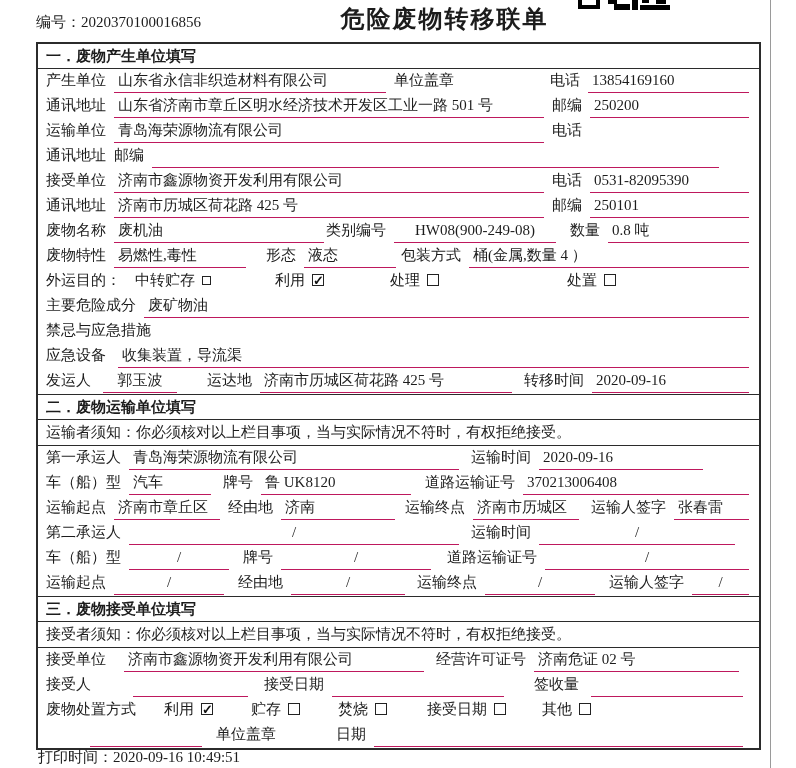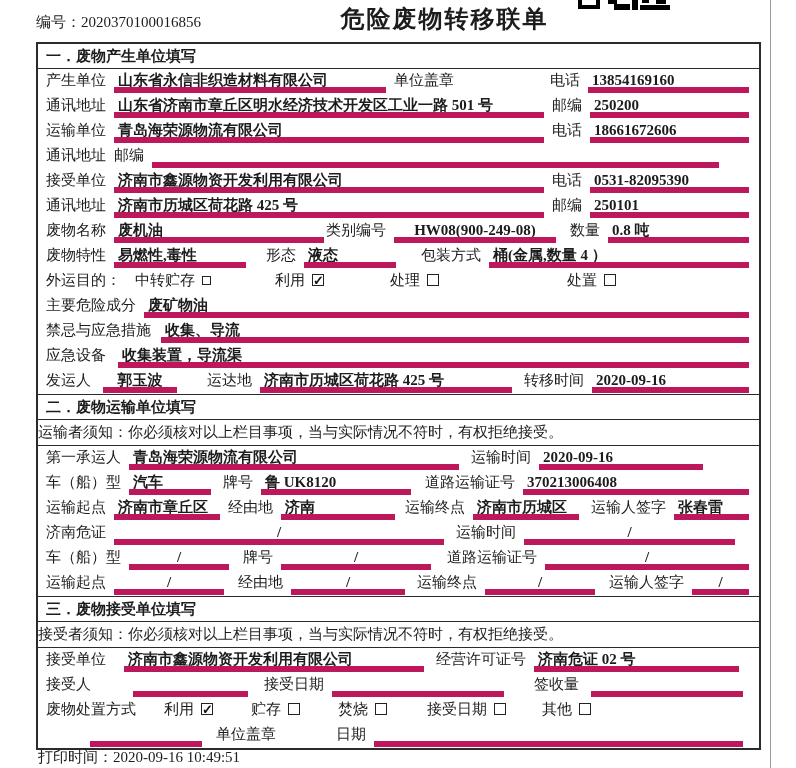--- a/index.html
+++ b/index.html
@@ -27,24 +27,24 @@
 
   
   .form { position:absolute; left:36px; top:42px; width:725px; border:2px solid #2b2b2b; background:#fff; }
   .sec { border-top:1.5px solid #2b2b2b; }
   .sec:first-child { border-top:none; }
   .sec-h {
     height:25px; line-height:24px; padding-left:8px; font-weight:bold; font-size:15px;
     border-bottom:1.5px solid #2b2b2b;
     font-family:"Liberation Sans","DejaVu Sans",sans-serif;
   }
-  .notice { height:26px; line-height:25px; padding-left:0; border-bottom:1.5px solid #2b2b2b; }
+  .notice { height:26px; line-height:25px; padding-left:8px; border-bottom:1.5px solid #2b2b2b; }
   .row { display:flex; height:25px; line-height:23px; padding:0 10px 0 8px; white-space:nowrap; }
   .lb { flex:0 0 auto; }
-  .u { border-bottom:6px solid #be185d; height:24px; margin-left:8px; padding:0 4px; flex:0 0 auto; overflow:hidden;font-weight:bold; }
+  .u { border-bottom:1px solid #be185d; height:24px; margin-left:8px; padding:0 4px; flex:0 0 auto; overflow:hidden; }
   .fx { flex:1 1 auto; }
   .c { text-align:center; }
 
   .cb {
     display:inline-block; width:12px; height:12px; border:1.5px solid #222;
     margin-left:7px; position:relative; top:1px; background:#fff;
   }
   .cb.checked::after {
     content:"\2713"; position:absolute; top:-6px; left:0px;
     font-size:13px; font-weight:bold; color:#111;
@@ -90,21 +90,20 @@
       <span class="lb">通讯地址</span>
       <span class="u" style="width:430px">山东省济南市章丘区明水经济技术开发区工业一路 501 号</span>
       <span class="lb" style="margin-left:8px">邮编</span>
       <span class="u fx">250200</span>
     </div>
 
     <div class="row">
       <span class="lb">运输单位</span>
       <span class="u" style="width:430px">青岛海荣源物流有限公司</span>
       <span class="lb" style="margin-left:8px">电话</span>
-      <span class="u fx">18661672606</span>
     </div>
 
     <div class="row">
       <span class="lb">通讯地址</span>
       <span class="lb" style="margin-left:8px">邮编</span>
       <span class="u fx" style="margin-right:30px"></span>
     </div>
 
     <div class="row">
       <span class="lb">接受单位</span>
@@ -127,40 +126,39 @@
       <span class="u c" style="width:162px">HW08(900-249-08)</span>
       <span class="lb" style="margin-left:14px">数量</span>
       <span class="u fx">0.8 吨</span>
     </div>
 
     <div class="row">
       <span class="lb">废物特性</span>
       <span class="u" style="width:132px">易燃性,毒性</span>
       <span class="lb" style="margin-left:20px">形态</span>
       <span class="u" style="width:92px">液态</span>
-      <span class="lb" style="margin-left:25px">包装方式</span>
+      <span class="lb" style="margin-left:5px">包装方式</span>
       <span class="u fx">桶(金属,数量 4 ）</span>
     </div>
 
     <div class="row">
       <span class="lb">外运目的：</span>
       <span class="lb" style="margin-left:14px"><span>中转贮存</span><span class="cb small"></span></span>
       <span class="lb" style="margin-left:64px"><span>利用</span><span class="cb checked"></span></span>
       <span class="lb" style="margin-left:66px"><span>处理</span><span class="cb"></span></span>
       <span class="lb" style="margin-left:128px"><span>处置</span><span class="cb"></span></span>
     </div>
 
     <div class="row">
       <span class="lb">主要危险成分</span>
       <span class="u fx" style="">废矿物油</span>
     </div>
 
     <div class="row">
       <span class="lb">禁忌与应急措施</span>
-      <span class="u fx" style="margin-left:10px">收集、导流</span>
     </div>
 
     <div class="row">
       <span class="lb">应急设备</span>
       <span class="u fx" style="margin-left:12px">收集装置，导流渠</span>
     </div>
 
     <div class="row">
       <span class="lb">发运人</span>
       <span class="u c" style="width:74px; margin-left:12px">郭玉波</span>
@@ -196,21 +194,21 @@
       <span class="u" style="width:106px">济南市章丘区</span>
       <span class="lb" style="margin-left:8px">经由地</span>
       <span class="u" style="width:114px">济南</span>
       <span class="lb" style="margin-left:10px">运输终点</span>
       <span class="u" style="width:106px">济南市历城区</span>
       <span class="lb" style="margin-left:12px">运输人签字</span>
       <span class="u fx">张春雷</span>
     </div>
 
     <div class="row">
-      <span class="lb">济南危证</span>
+      <span class="lb">第二承运人</span>
       <span class="u c" style="width:330px">/</span>
       <span class="lb" style="margin-left:12px">运输时间</span>
       <span class="u fx c" style="margin-right:14px">/</span>
     </div>
 
     <div class="row">
       <span class="lb">车（船）型</span>
       <span class="u c" style="width:100px">/</span>
       <span class="lb" style="margin-left:14px">牌号</span>
       <span class="u c" style="width:150px">/</span>

